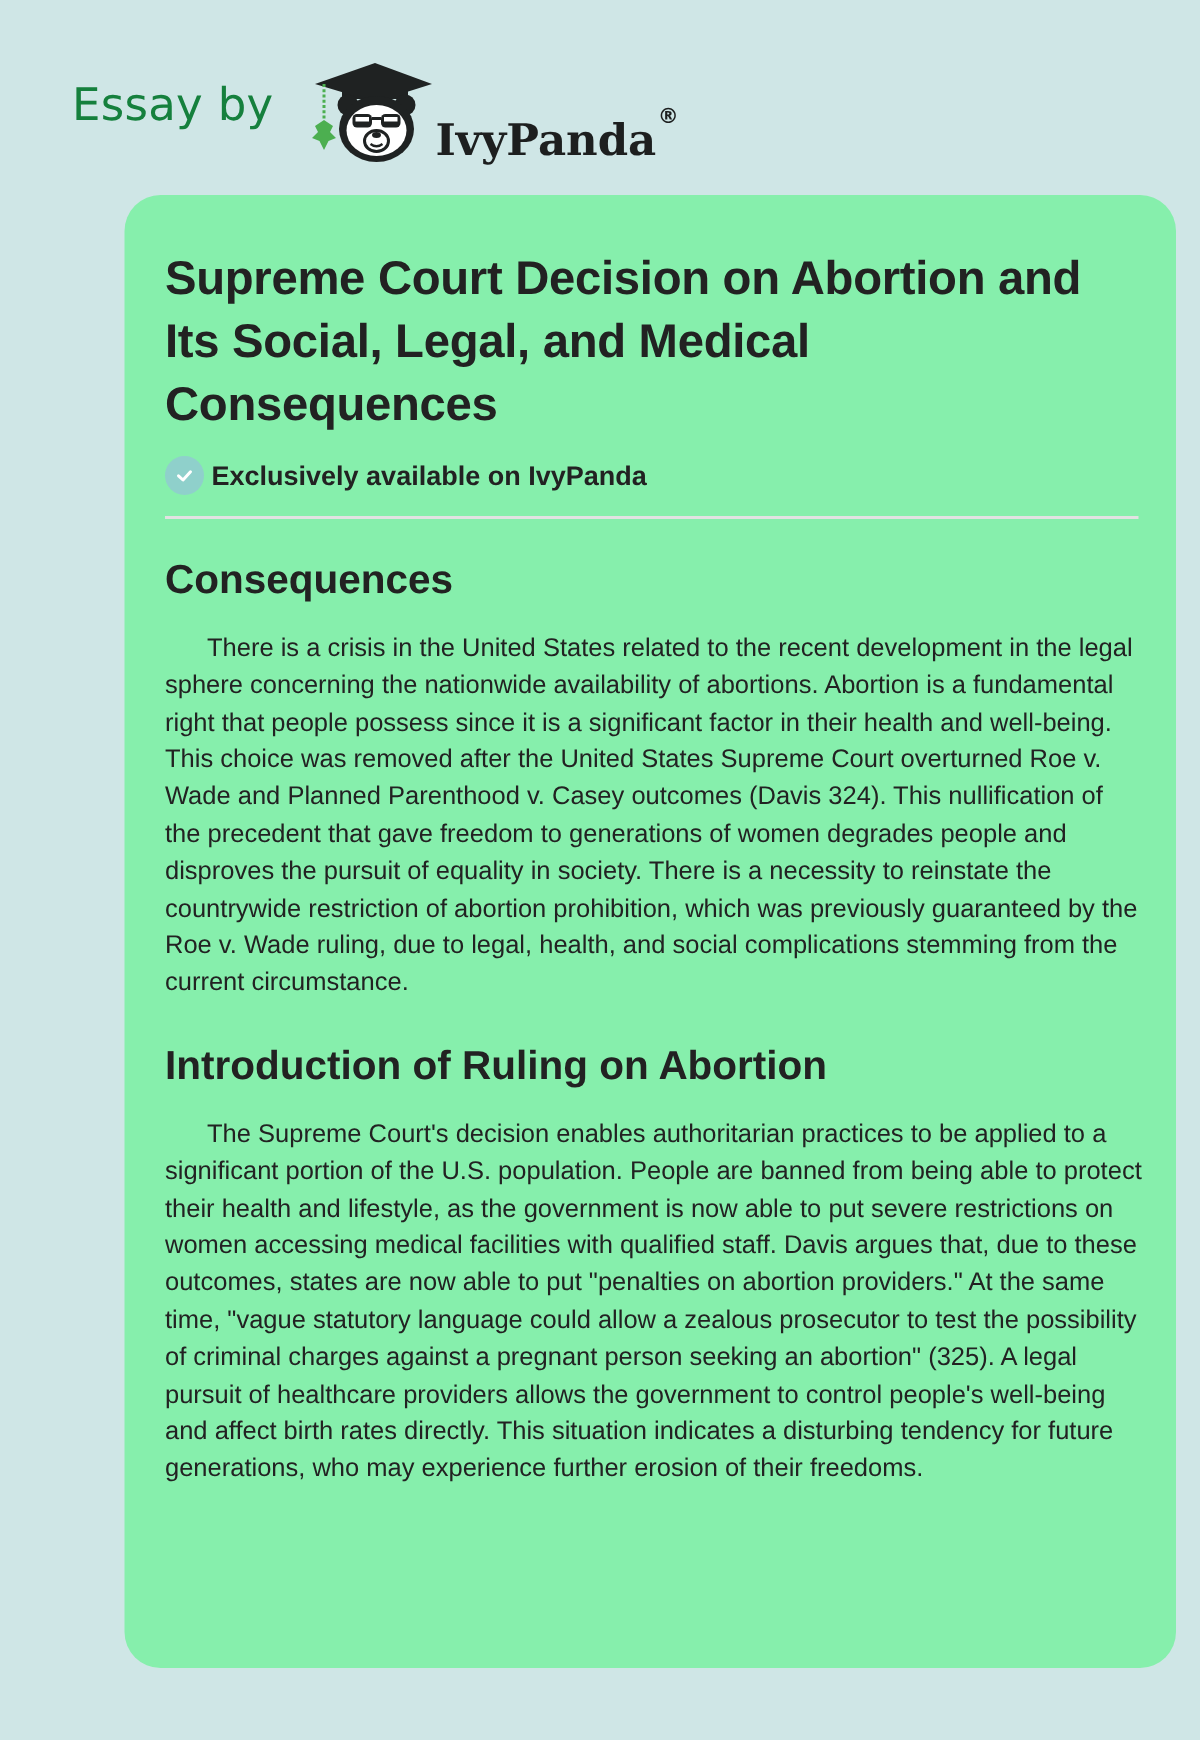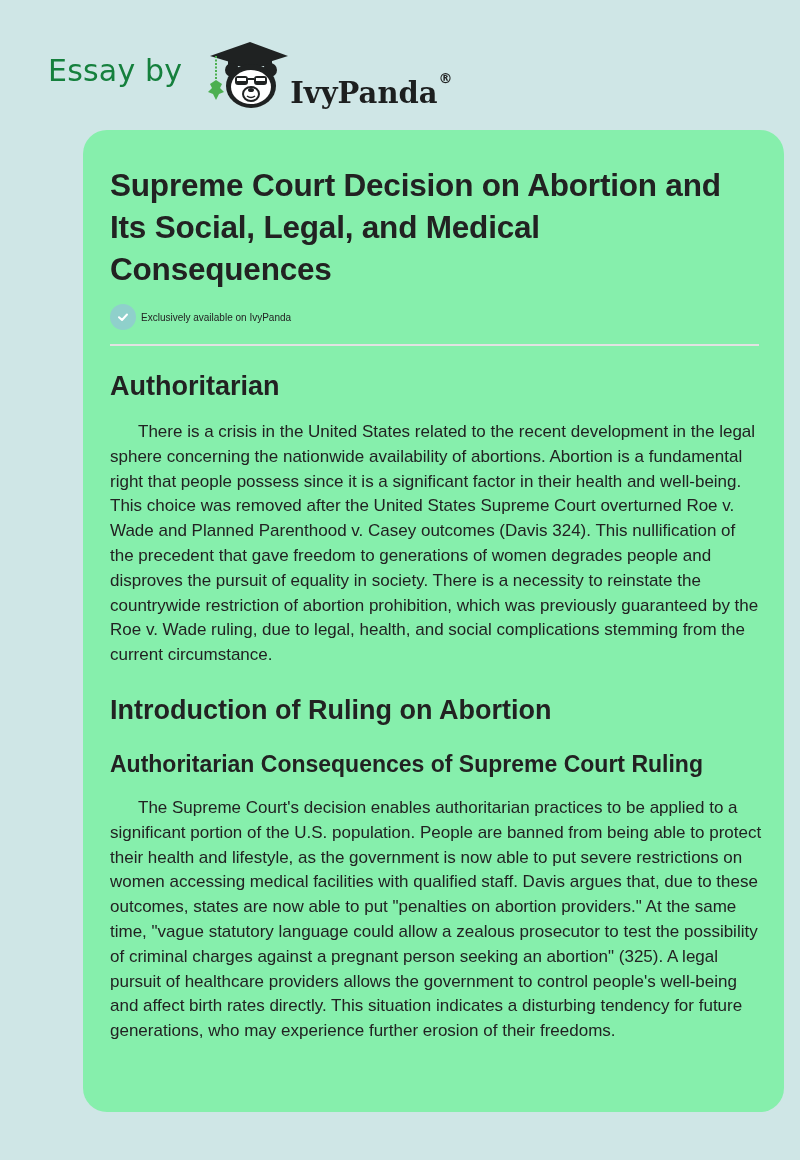--- a/index.html
+++ b/index.html
@@ -82,22 +82,22 @@
       width: 26px;
       height: 26px;
       border-radius: 50%;
       background: #8fd0cb;
       display: flex;
       align-items: center;
       justify-content: center;
       margin-right: 5px;
     }
     .exclusive-text {
-      font-size: 10px;
-      font-weight: normal;
+      font-size: 18px;
+      font-weight: bold;
       color: #222222;
     }
     .divider {
       height: 2px;
       background: #e2e2e2;
       margin-top: 14px;
       width: 649px;
     }
     h2.section {
       font-size: 27px;
@@ -165,22 +165,21 @@
       <svg width="14" height="14" viewBox="0 0 14 14" xmlns="http://www.w3.org/2000/svg">
         <path d="M3 7.2 L6 10 L11 4.5" fill="none" stroke="#ffffff" stroke-width="2" stroke-linecap="round" stroke-linejoin="round"></path>
       </svg>
     </span>
     <span class="exclusive-text">Exclusively available on IvyPanda</span>
   </div>
 
   <div class="divider"></div>
 
   <section>
-    <h2 class="section">Authoritarian</h2>
+    <h2 class="section">Consequences</h2>
     <p class="body">There is a crisis in the United States related to the recent development in the legal sphere concerning the nationwide availability of abortions. Abortion is a fundamental right that people possess since it is a significant factor in their health and well-being. This choice was removed after the United States Supreme Court overturned Roe v. Wade and Planned Parenthood v. Casey outcomes (Davis 324). This nullification of the precedent that gave freedom to generations of women degrades people and disproves the pursuit of equality in society. There is a necessity to reinstate the countrywide restriction of abortion prohibition, which was previously guaranteed by the Roe v. Wade ruling, due to legal, health, and social complications stemming from the current circumstance.</p>
   </section>
 
   <section>
     <h2 class="section" id="h-consequences">Introduction of Ruling on Abortion</h2>
-    <h3 class="subsection">Authoritarian Consequences of Supreme Court Ruling</h3>
     <p class="body">The Supreme Court's decision enables authoritarian practices to be applied to a significant portion of the U.S. population. People are banned from being able to protect their health and lifestyle, as the government is now able to put severe restrictions on women accessing medical facilities with qualified staff. Davis argues that, due to these outcomes, states are now able to put "penalties on abortion providers."  At the same time, "vague statutory language could allow a zealous prosecutor to test the possibility of criminal charges against a pregnant person seeking an abortion" (325). A legal pursuit of healthcare providers allows the government to control people's well-being and affect birth rates directly. This situation indicates a disturbing tendency for future generations, who may experience further erosion of their freedoms.</p>
   </section>
 </main>
 
 </body></html>

